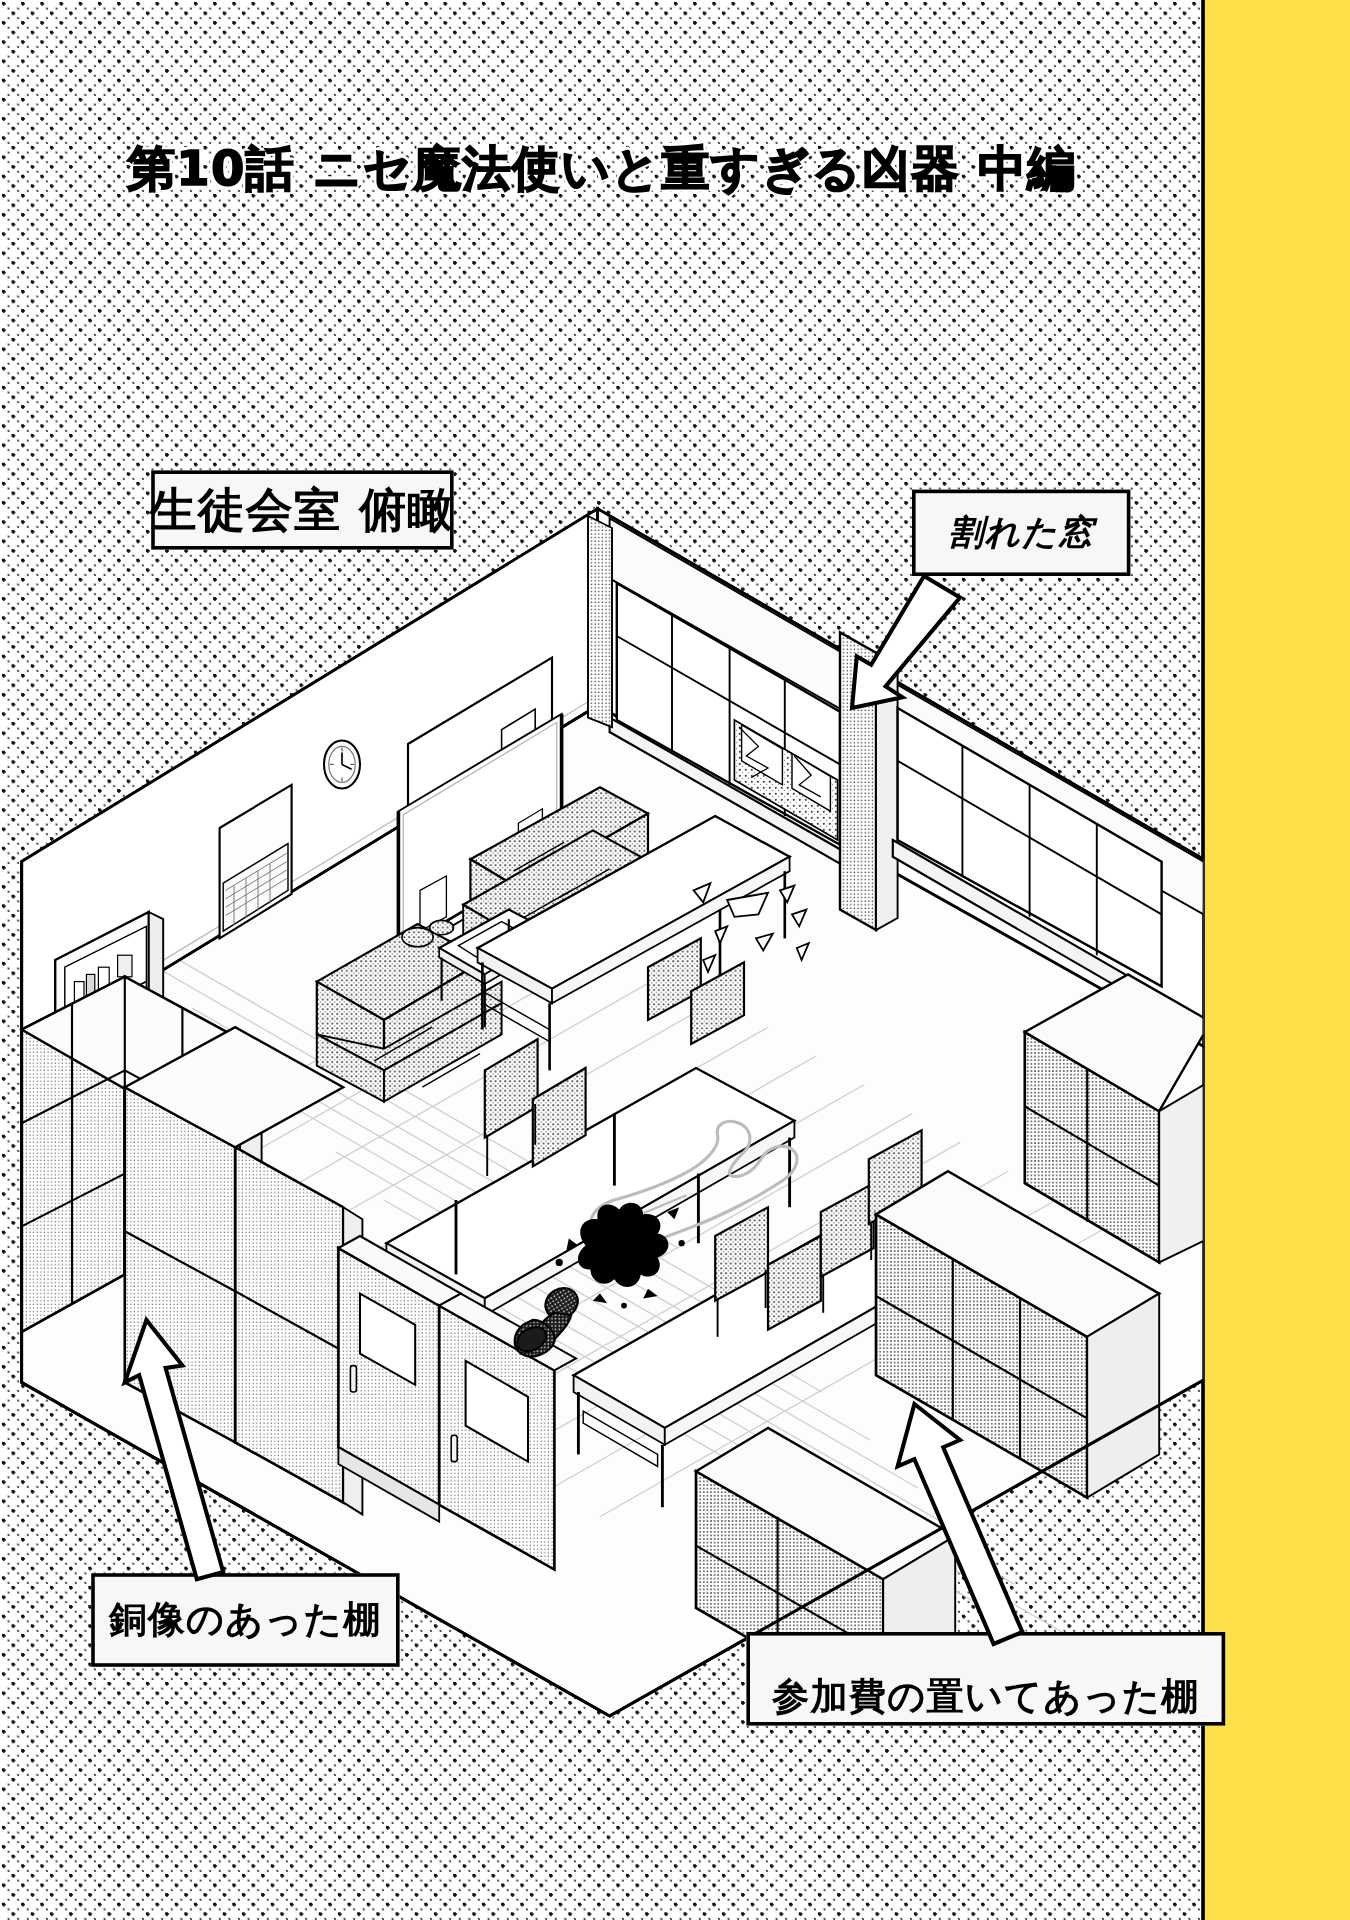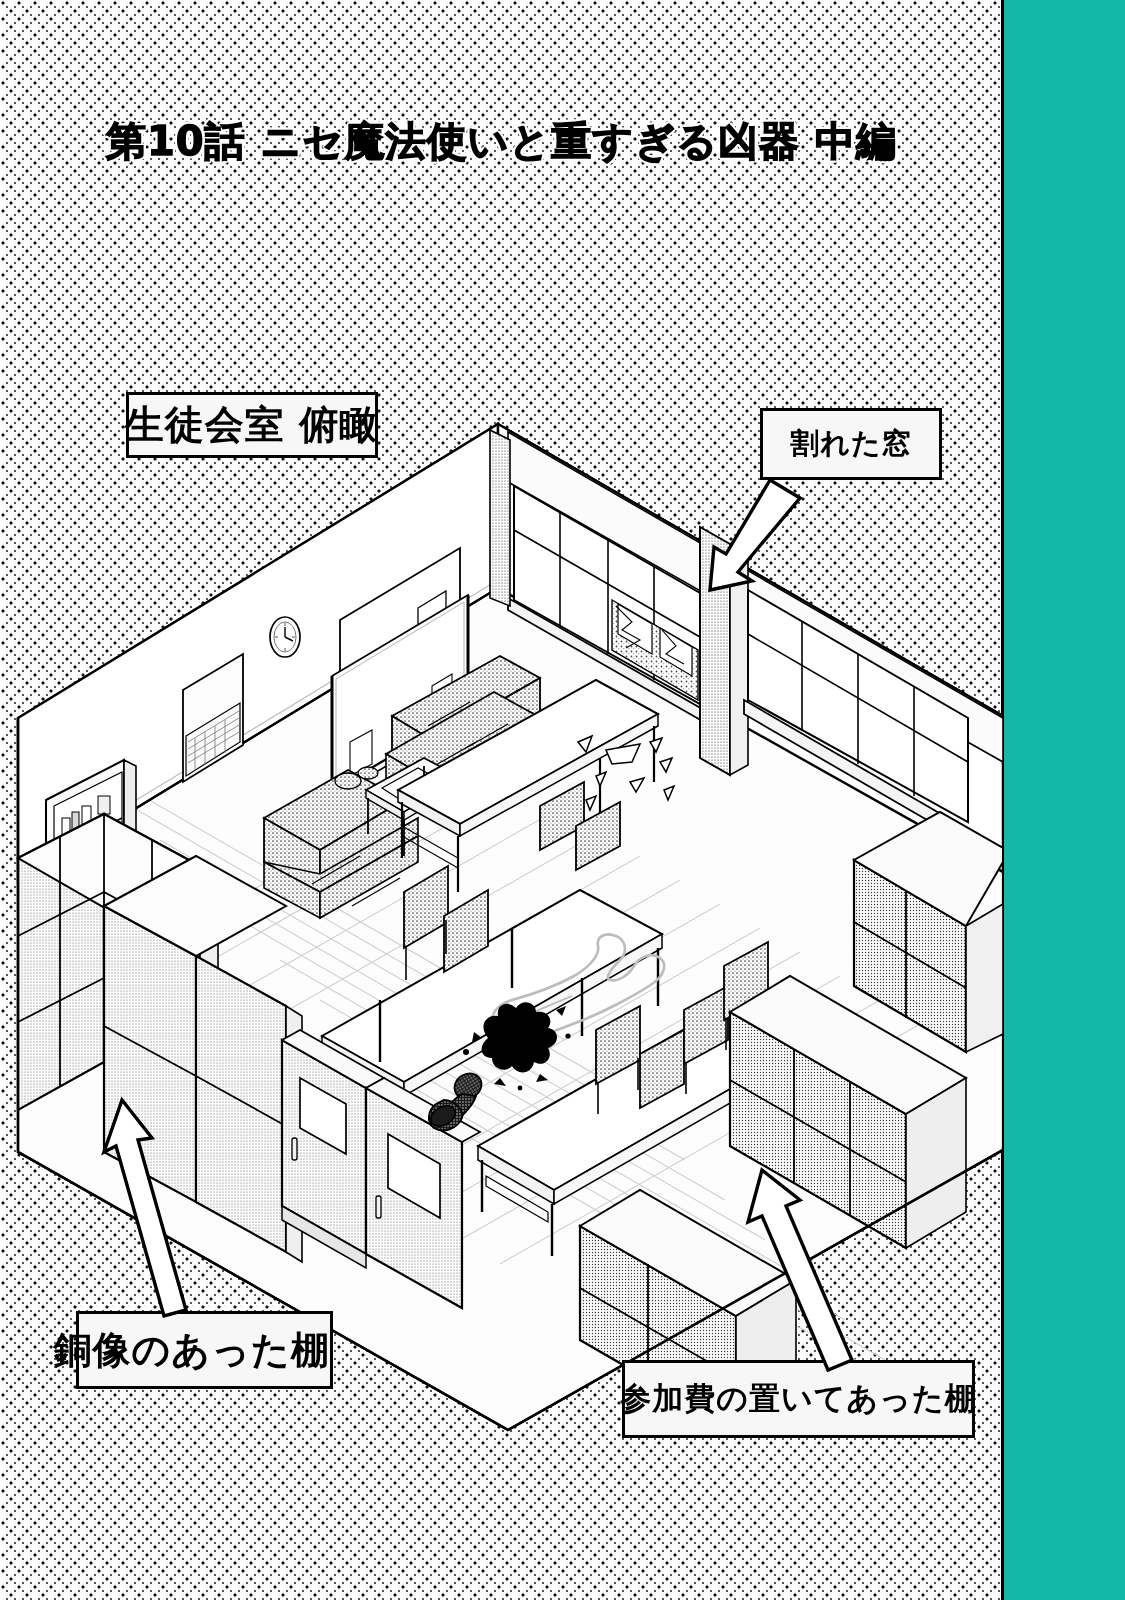--- a/index.html
+++ b/index.html
@@ -6,21 +6,21 @@
   html,body{margin:0;padding:0;background:#ffffff;}
   body{
     font-family:"DejaVu Sans","Liberation Sans",sans-serif;
     -webkit-font-smoothing:antialiased;
   }
   #page{
     position:relative;
     width:1125px;
     height:1600px;
     overflow:hidden;
-    background:#14b8a6;
+    background:#fde047;
   }
 
   
   #panel{
     position:absolute;
     left:0; top:0;
     width:1003px;
     height:1600px;
     overflow:hidden;
     background-color:#ffffff;
@@ -67,23 +67,23 @@
     display:flex;
     align-items:center;
     justify-content:center;
     font-weight:bold;
     color:#000;
     letter-spacing:1px;
     white-space:nowrap;
     z-index:40;
   }
   #cap-room  { left:126px;  top:392px;  width:252px; height:66px;  font-size:39px; }
-  #cap-window{ left:760px;  top:408px;  width:182px; height:72px;  font-size:29px; }
-  #cap-statue{ left:76px;   top:1311px; width:257px; height:78px;  font-size:38px;justify-content:flex-end; }
-  #cap-fee   { left:622px;  top:1360px; width:353px; height:78px;  font-size:31px; }
+  #cap-window{ left:760px;  top:408px;  width:182px; height:72px;  font-size:29px;font-style:italic; }
+  #cap-statue{ left:76px;   top:1311px; width:257px; height:78px;  font-size:31px; }
+  #cap-fee   { left:622px;  top:1360px; width:399px; height:78px;  font-size:31px;align-items:flex-end; }
 
   
   #scene{
     position:absolute;
     left:0; top:0;
     width:1003px; height:1600px;
     z-index:20;
   }
   #overlay{
     position:absolute;

